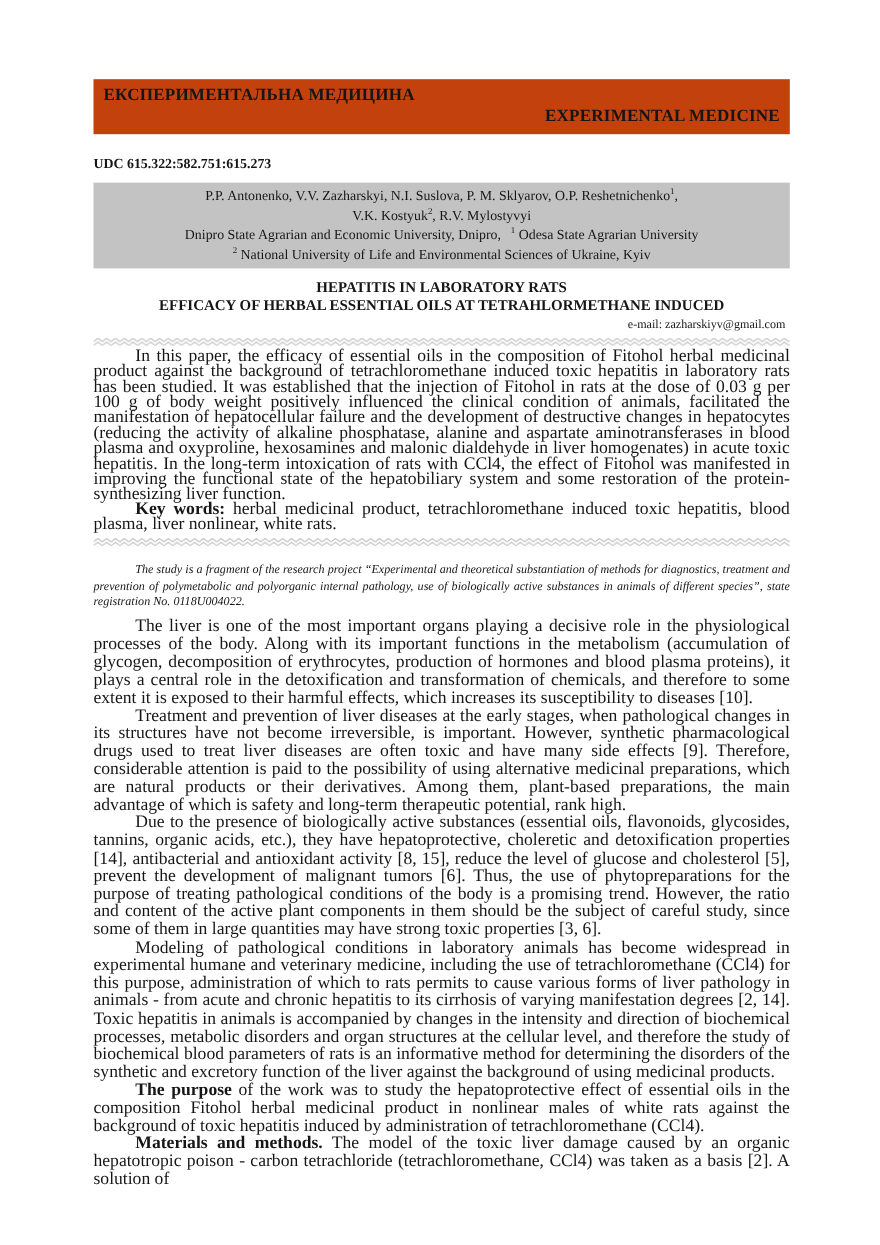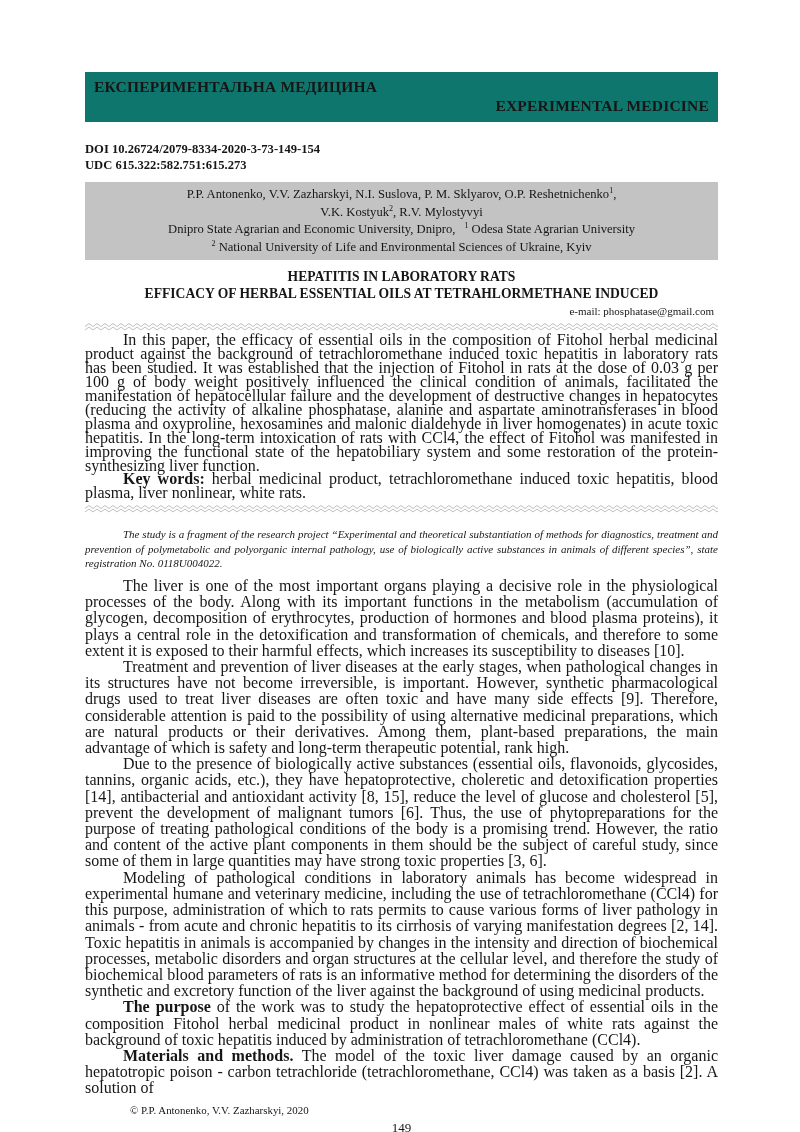--- a/index.html
+++ b/index.html
@@ -7,21 +7,21 @@
     position:relative;
     width:800px; height:1132px;
     box-sizing:border-box;
     padding:72px 82px 0 85px;
     font-family:"Liberation Serif", serif;
     color:#161616;
     background:#ffffff;
     overflow:hidden;
   }
   .banner {
-    background:#0f766e;
+    background:#c2410c;
     padding:5px 9px 7px 9px;
   }
   .banner-uk { font-weight:bold; font-size:15.5px; line-height:19px; text-align:left; letter-spacing:0.2px; }
   .banner-en { font-weight:bold; font-size:15.5px; line-height:19px; text-align:right; letter-spacing:0.2px; }
   .codes { margin-top:19px; font-weight:bold; font-size:12.6px; line-height:16px; }
   .authors {
     background:#c3c3c3;
     margin-top:9px;
     text-align:center;
     font-weight:normal;
@@ -73,37 +73,36 @@
 <body>
 
 <div class="page">
 
   <div class="banner">
     <div class="banner-uk">ЕКСПЕРИМЕНТАЛЬНА МЕДИЦИНА</div>
     <div class="banner-en">EXPERIMENTAL MEDICINE</div>
   </div>
 
   <div class="codes">
-    <div>DOI 10.26724/2079-8334-2020-3-73-149-154</div>
     <div>UDC 615.322:582.751:615.273</div>
   </div>
 
   <div class="authors">
     <div><span>P.P. Antonenko, V.V. Zazharskyi, N.I. Suslova, P. M. Sklyarov, O.P. Reshetnichenko</span><sup class="aff">1</sup><span>,</span></div>
     <div><span>V.K. Kostyuk</span><sup class="aff">2</sup><span>, R.V. Mylostyvyi</span></div>
     <div><span>Dnipro State Agrarian and Economic University, Dnipro,</span><sup class="aff sp-before">1</sup><span> Odesa State Agrarian University</span></div>
     <div><sup class="aff">2</sup><span> National University of Life and Environmental Sciences of Ukraine, Kyiv</span></div>
   </div>
 
   <div class="article-title">
     <div>HEPATITIS IN LABORATORY RATS</div>
     <div>EFFICACY OF HERBAL ESSENTIAL OILS AT TETRAHLORMETHANE INDUCED</div>
   </div>
 
-  <div class="email">e-mail: phosphatase@gmail.com</div>
+  <div class="email">e-mail: zazharskiyv@gmail.com</div>
 
   <svg class="divider" width="633" height="8" xmlns="http://www.w3.org/2000/svg">
     <defs>
       <pattern id="zz1" width="8" height="8" patternUnits="userSpaceOnUse">
         <path d="M0 3.5 L4 0.5 L8 3.5" fill="none" stroke="#bfbfbf" stroke-width="1"></path>
         <path d="M0 7 L4 4 L8 7" fill="none" stroke="#bfbfbf" stroke-width="1"></path>
       </pattern>
     </defs>
     <rect width="633" height="8" fill="url(#zz1)"></rect>
   </svg>
@@ -127,18 +126,14 @@
 
   <div class="bodytext">
     <p><span class="lead"></span><span>The liver is one of the most important organs playing a decisive role in the physiological processes of the body. Along with its important functions in the metabolism (accumulation of glycogen, decomposition of erythrocytes, production of hormones and blood plasma proteins), it plays a central role in the detoxification and transformation of chemicals, and therefore to some extent it is exposed to their harmful effects, which increases its susceptibility to diseases [10].</span></p>
     <p><span class="lead"></span><span>Treatment and prevention of liver diseases at the early stages, when pathological changes in its structures have not become irreversible, is important. However, synthetic pharmacological drugs used to treat liver diseases are often toxic and have many side effects [9]. Therefore, considerable attention is paid to the possibility of using alternative medicinal preparations, which are natural products or their derivatives. Among them, plant-based preparations, the main advantage of which is safety and long-term therapeutic potential, rank high.</span></p>
     <p><span class="lead"></span><span>Due to the presence of biologically active substances (essential oils, flavonoids, glycosides, tannins, organic acids, etc.), they have hepatoprotective, choleretic and detoxification properties [14], antibacterial and antioxidant activity [8, 15], reduce the level of glucose and cholesterol [5], prevent the development of malignant tumors [6]. Thus, the use of phytopreparations for the purpose of treating pathological conditions of the body is a promising trend. However, the ratio and content of the active plant components in them should be the subject of careful study, since some of them in large quantities may have strong toxic properties [3, 6].</span></p>
     <p><span class="lead"></span><span>Modeling of pathological conditions in laboratory animals has become widespread in experimental humane and veterinary medicine, including the use of tetrachloromethane (CCl4) for this purpose, administration of which to rats permits to cause various forms of liver pathology in animals - from acute and chronic hepatitis to its cirrhosis of varying manifestation degrees [2, 14]. Toxic hepatitis in animals is accompanied by changes in the intensity and direction of biochemical processes, metabolic disorders and organ structures at the cellular level, and therefore the study of biochemical blood parameters of rats is an informative method for determining the disorders of the synthetic and excretory function of the liver against the background of using medicinal products.</span></p>
     <p><span class="lead">The purpose</span><span> of the work was to study the hepatoprotective effect of essential oils in the composition Fitohol herbal medicinal product in nonlinear males of white rats against the background of toxic hepatitis induced by administration of tetrachloromethane (CCl4).</span></p>
     <p><span class="lead">Materials and methods.</span><span> The model of the toxic liver damage caused by an organic hepatotropic poison - carbon tetrachloride (tetrachloromethane, CCl4) was taken as a basis [2]. A solution of</span></p>
   </div>
 
-  <div class="footer">
-    <div class="copyright">©  P.P. Antonenko, V.V. Zazharskyi, 2020</div>
-    <div class="pagenum">149</div>
-  </div>
 
 </div>
 
 </body></html>

